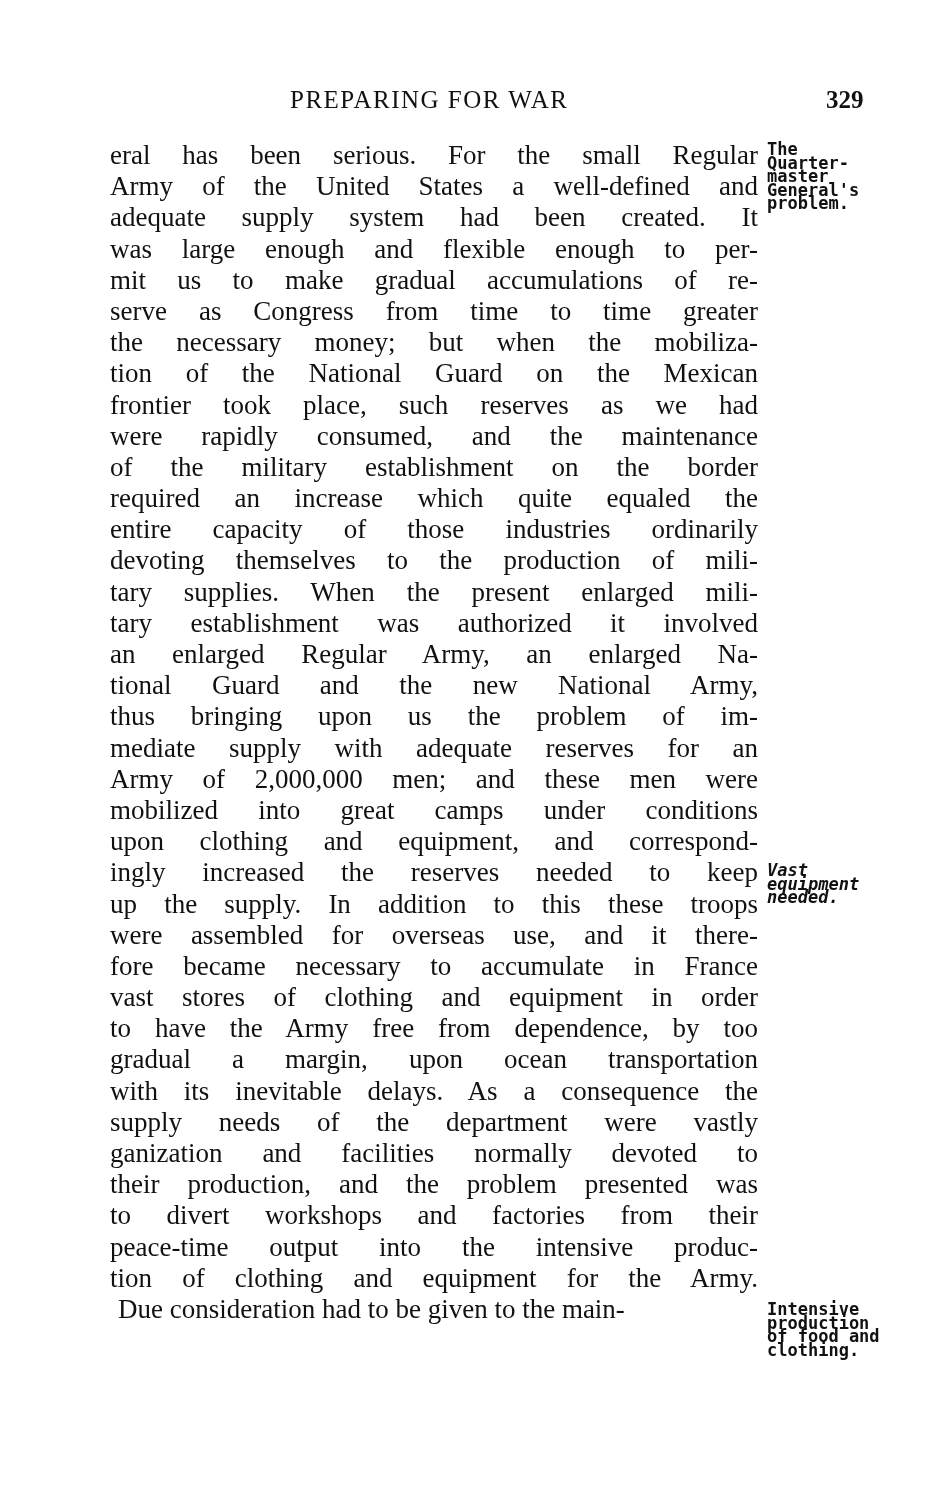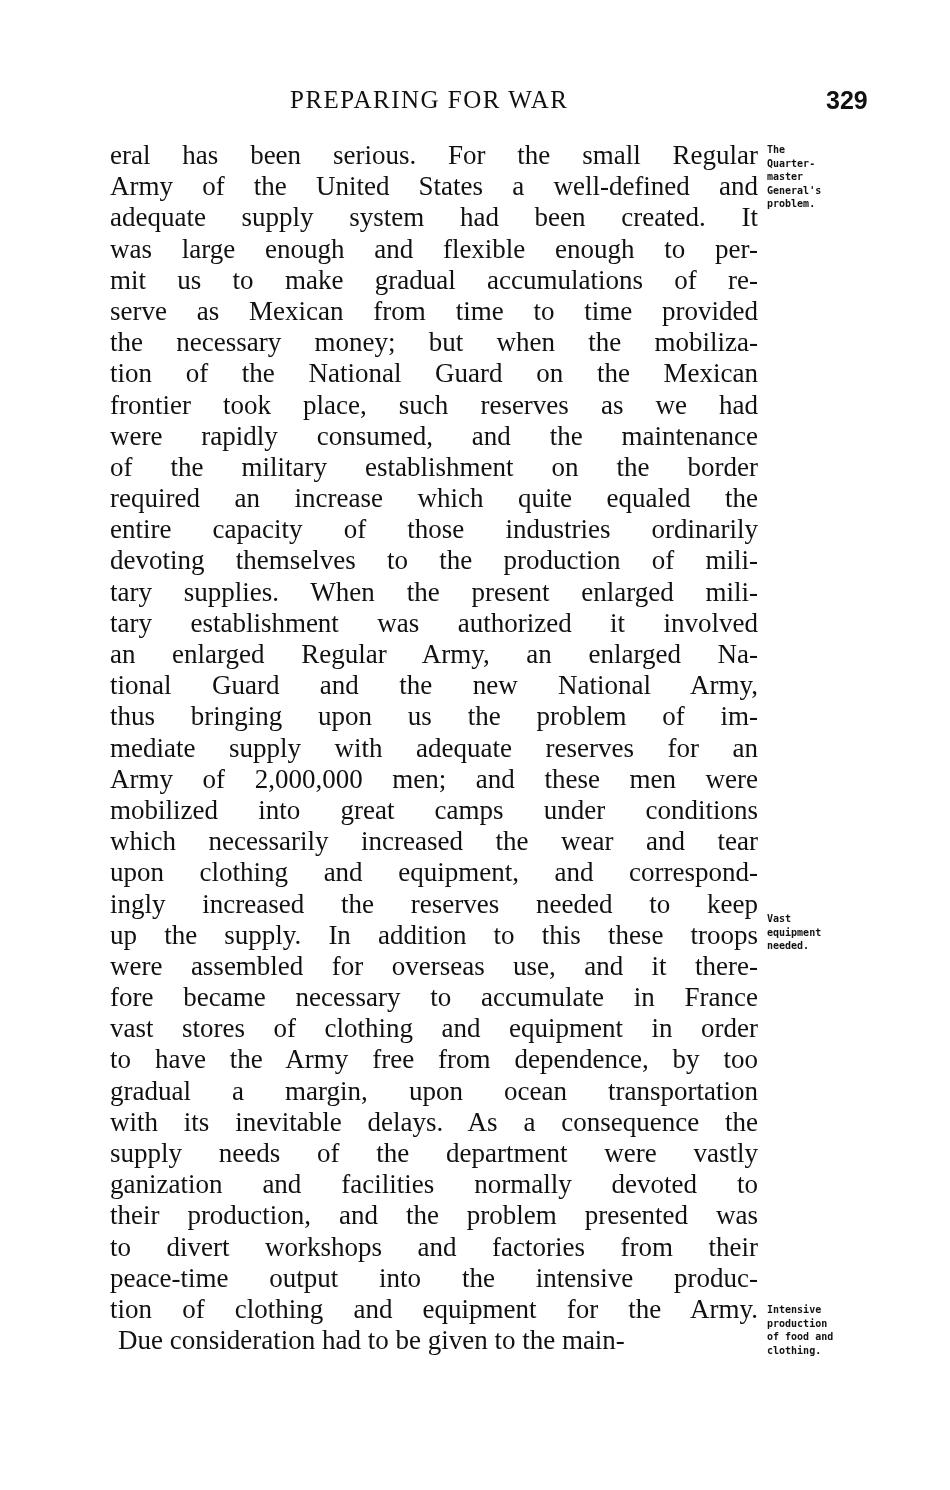--- a/index.html
+++ b/index.html
@@ -27,21 +27,21 @@
     font-family: "Liberation Serif", "DejaVu Serif", serif;
     font-size: 25px;
     letter-spacing: 1.5px;
     font-weight: normal;
     white-space: nowrap;
   }
   .page-number {
     position: absolute;
     top: 86px;
     left: 826px;
-    font-family: Liberation Sans, sans-serif;
+    font-family: Liberation Serif, serif;
     font-size: 25px;
     font-weight: bold;
   }
   .body-text {
     position: absolute;
     left: 110px;
     top: 140px;
     width: 648px;
   }
   .line {
@@ -55,62 +55,61 @@
     overflow: visible;
   }
   .line.last {
     text-align-last: left;
     margin-left: 8px;
   }
   .sidenote {
     position: absolute;
     left: 767px;
     font-family: "DejaVu Sans Mono", "Liberation Mono", monospace;
-    font-size: 10px;
+    font-size: 17px;
     font-weight: bold;
     line-height: 13.5px;
     white-space: nowrap;
   }
   .sidenote .sn-line { display: block; }
   .sn-1 { top: 143px; }
-  .sn-2 { top: 912px; }
+  .sn-2 { top: 864px; font-style: italic; }
   .sn-3 { top: 1303px; }
 </style>
 </head>
 <body>
 
 <div class="page">
 
   <div class="running-head">PREPARING FOR WAR</div>
   <div class="page-number">329</div>
 
   <div class="body-text">
     <div class="line">eral has been serious.  For the small Regular</div>
     <div class="line">Army of the United States a well-defined and</div>
     <div class="line">adequate supply system had been created.  It</div>
     <div class="line">was large enough and flexible enough to per-</div>
     <div class="line">mit us to make gradual accumulations of re-</div>
-    <div class="line">serve as Mexican from time to time provided</div>
+    <div class="line">serve as Congress from time to time greater</div>
     <div class="line">the necessary money; but when the mobiliza-</div>
     <div class="line">tion of the National Guard on the Mexican</div>
     <div class="line">frontier took place, such reserves as we had</div>
     <div class="line">were rapidly consumed, and the maintenance</div>
     <div class="line">of the military establishment on the border</div>
     <div class="line">required an increase which quite equaled the</div>
     <div class="line">entire capacity of those industries ordinarily</div>
     <div class="line">devoting themselves to the production of mili-</div>
     <div class="line">tary supplies.  When the present enlarged mili-</div>
     <div class="line">tary establishment was authorized it involved</div>
     <div class="line">an enlarged Regular Army, an enlarged Na-</div>
     <div class="line">tional Guard and the new National Army,</div>
     <div class="line">thus bringing upon us the problem of im-</div>
     <div class="line">mediate supply with adequate reserves for an</div>
     <div class="line">Army of 2,000,000 men; and these men were</div>
     <div class="line">mobilized into great camps under conditions</div>
-    <div class="line">which necessarily increased the wear and tear</div>
     <div class="line">upon clothing and equipment, and correspond-</div>
     <div class="line">ingly increased the reserves needed to keep</div>
     <div class="line">up the supply.  In addition to this these troops</div>
     <div class="line">were assembled for overseas use, and it there-</div>
     <div class="line">fore became necessary to accumulate in France</div>
     <div class="line">vast stores of clothing and equipment in order</div>
     <div class="line">to have the Army free from dependence, by too</div>
     <div class="line">gradual a margin, upon ocean transportation</div>
     <div class="line">with its inevitable delays.  As a consequence the</div>
     <div class="line">supply needs of the department were vastly</div>

